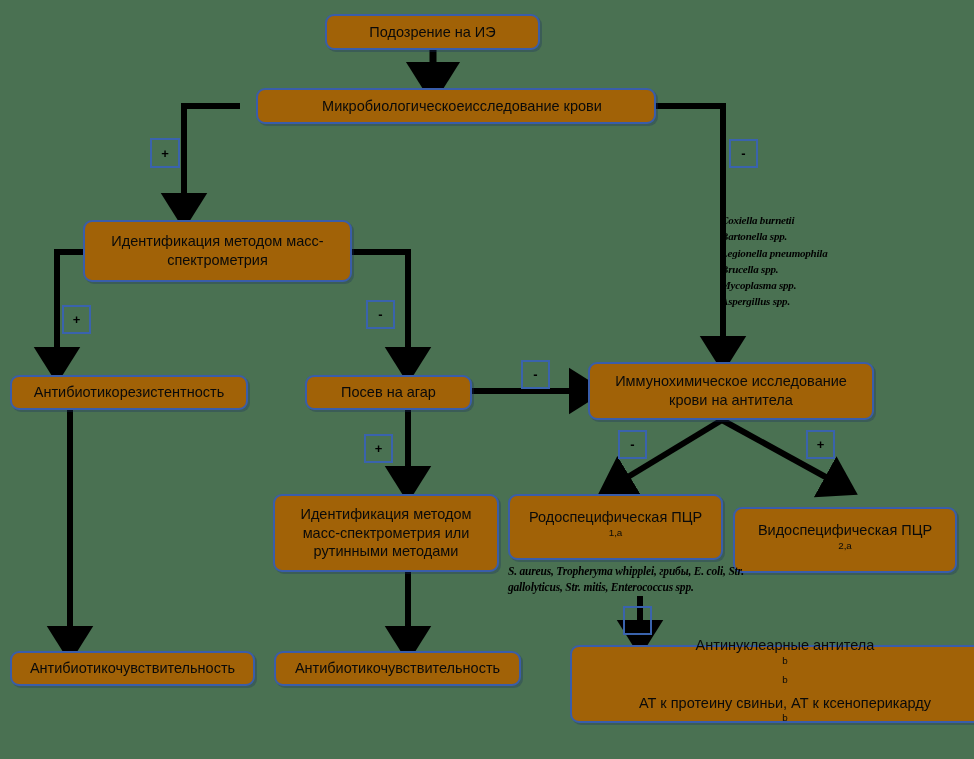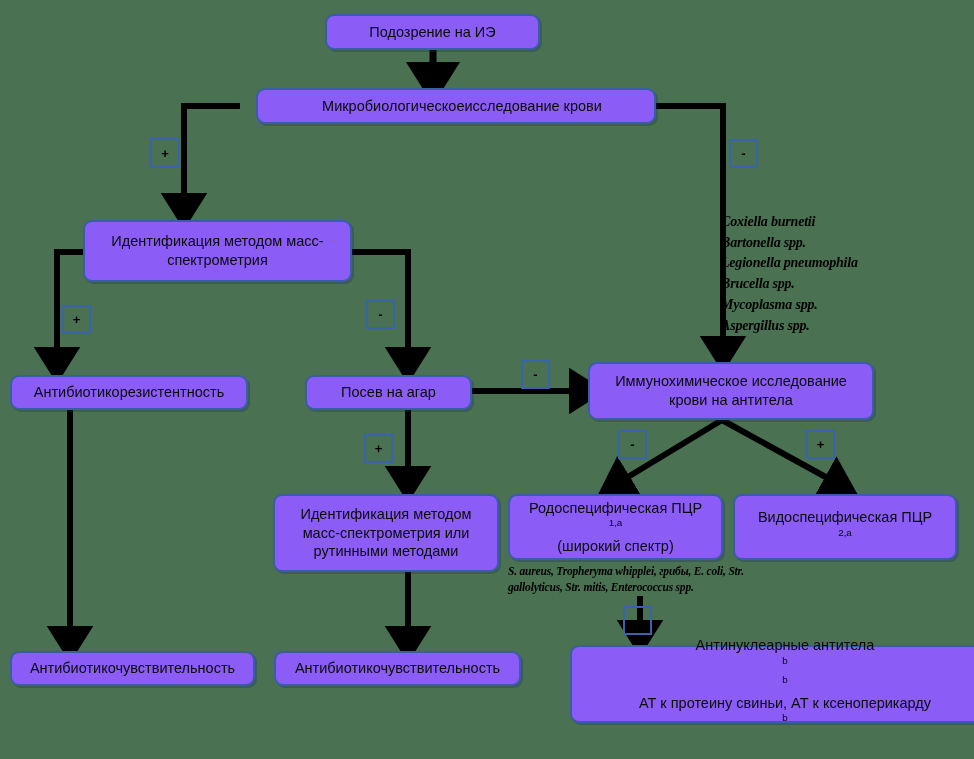--- a/index.html
+++ b/index.html
@@ -22,21 +22,21 @@
     position: absolute;
     left: 0;
     top: 0;
     width: 974px;
     height: 759px;
     pointer-events: none;
   }
   .node {
     position: absolute;
     box-sizing: border-box;
-    background: #8b5cf6;
+    background: #a16207;
     border: 2px solid #3a5da9;
     border-radius: 9px;
     color: #0a0a0a;
     font-size: 14.5px;
     line-height: 1.28;
     display: flex;
     align-items: center;
     justify-content: center;
     text-align: center;
     padding: 2px 6px;
@@ -55,21 +55,21 @@
     align-items: center;
     justify-content: center;
     line-height: 1;
   }
   .organisms {
     position: absolute;
     color: #000;
     font-family: "Liberation Serif", serif;
     font-style: italic;
     font-weight: bold;
-    font-size: 14px;
+    font-size: 11px;
     line-height: 1.48;
     white-space: pre-line;
     letter-spacing: -0.2px;
   }
   .pathogens {
     position: absolute;
     color: #000;
     font-family: "Liberation Serif", serif;
     font-style: italic;
     font-weight: bold;
@@ -141,25 +141,24 @@
     <span>Иммунохимическое исследование крови на антитела</span>
   </div>
 
   <div class="node" style="left:273px; top:494px; width:226px; height:78px;">
     <span>Идентификация методом масс-спектрометрия или рутинными методами</span>
   </div>
 
   <div class="node" style="left:508px; top:494px; width:215px; height:66px;">
     <span>
       <span>Родоспецифическая ПЦР</span><sup>1,a</sup><br>
-      <span>(широкий спектр)</span>
     </span>
   </div>
 
-  <div class="node" style="left:733px; top:494px; width:224px; height:66px;">
+  <div class="node" style="left:733px; top:507px; width:224px; height:66px;">
     <span>
       <span>Видоспецифическая ПЦР</span><sup>2,a</sup>
     </span>
   </div>
 
   <div class="node" style="left:10px; top:651px; width:245px; height:35px;">
     <span>Антибиотикочувствительность</span>
   </div>
 
   <div class="node" style="left:274px; top:651px; width:247px; height:35px;">

